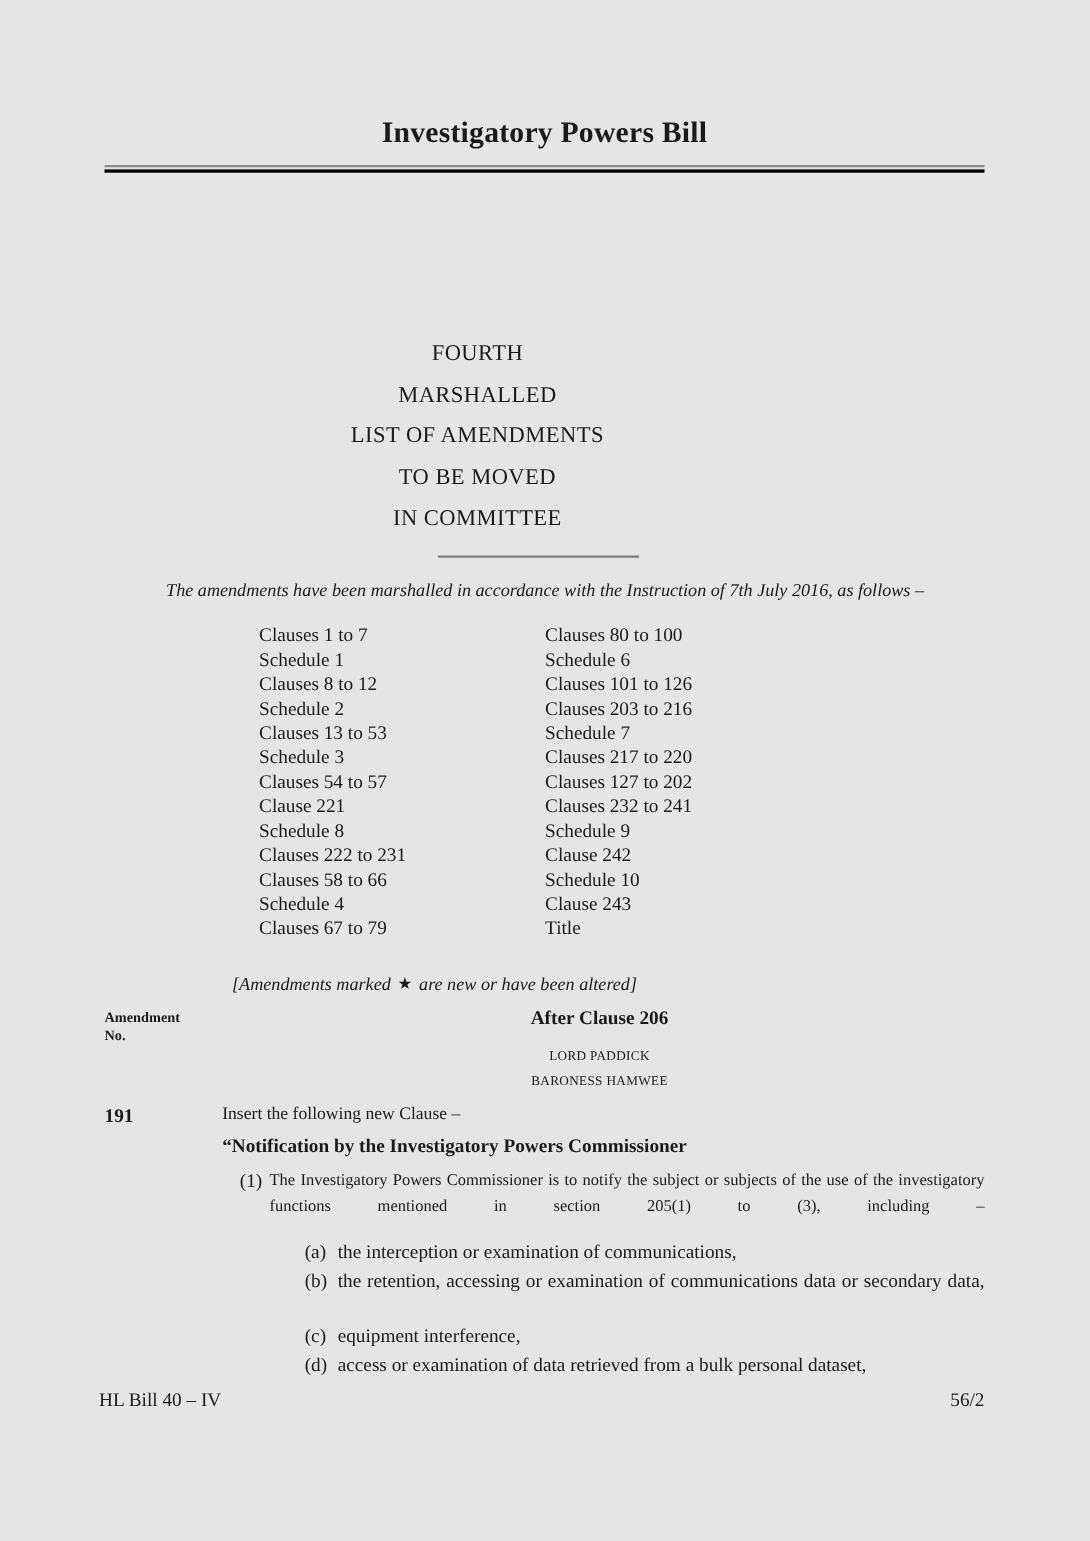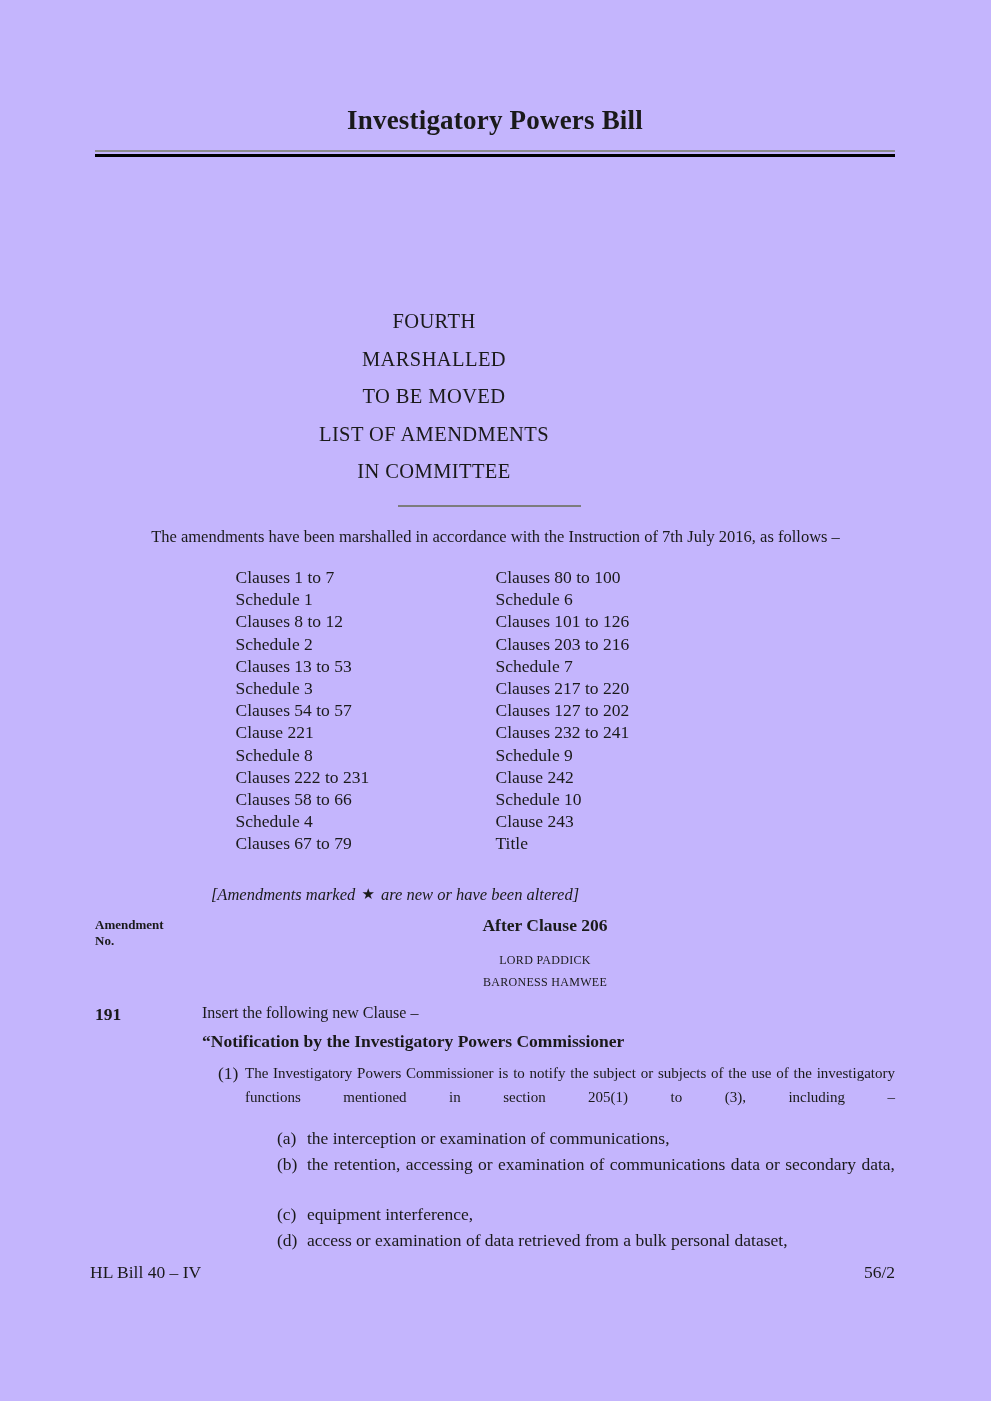--- a/index.html
+++ b/index.html
@@ -9,21 +9,21 @@
   }
   body {
     font-family: "Liberation Serif", "DejaVu Serif", serif;
     color: #1a1a1a;
   }
   .page {
     position: relative;
     width: 991px;
     height: 1401px;
     margin: 0 auto;
-    background: #c4b5fd;
+    background: #e5e5e5;
     overflow: hidden;
   }
 
   
   .masthead {
     position: absolute;
     left: 95px;
     top: 106px;
     width: 800px;
   }
@@ -74,20 +74,21 @@
     background: #7d7d7d;
   }
 
   
   .instruction {
     position: absolute;
     left: 0;
     top: 527px;
     width: 991px;
     text-align: center;
+    font-style: italic;
     font-size: 16.5px;
   }
 
   
   .clause-cols {
     position: absolute;
     left: 0;
     top: 550px;
     width: 991px;
   }
@@ -263,22 +264,22 @@
     <div class="bill-title">Investigatory Powers Bill</div>
     <div class="rule-double">
       <div class="rule-thin"></div>
       <div class="rule-thick"></div>
     </div>
   </div>
 
   <div class="heading-stack">
     <div class="hline">FOURTH</div>
     <div class="hline">MARSHALLED</div>
+    <div class="hline">LIST OF AMENDMENTS</div>
     <div class="hline">TO BE MOVED</div>
-    <div class="hline">LIST OF AMENDMENTS</div>
     <div class="hline">IN COMMITTEE</div>
   </div>
 
   <div class="short-rule"></div>
 
   <div class="instruction">The amendments have been marshalled in accordance with the Instruction of 7th July 2016, as follows –</div>
 
   <div class="clause-cols">
     <div class="cols-inner">
       <div class="clause-col">

